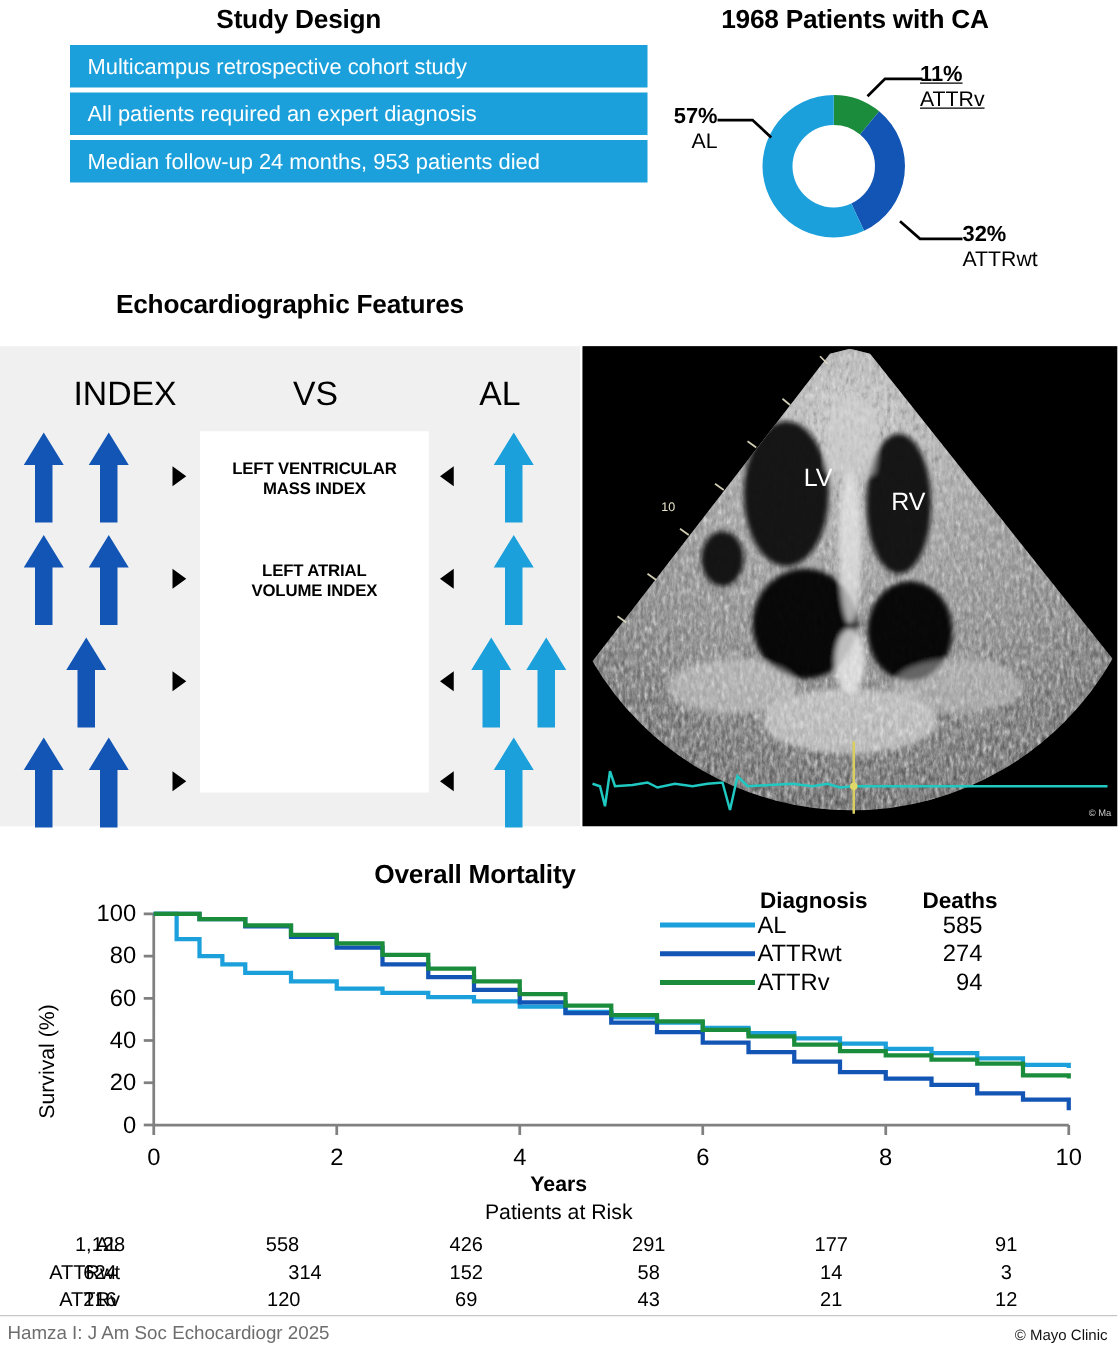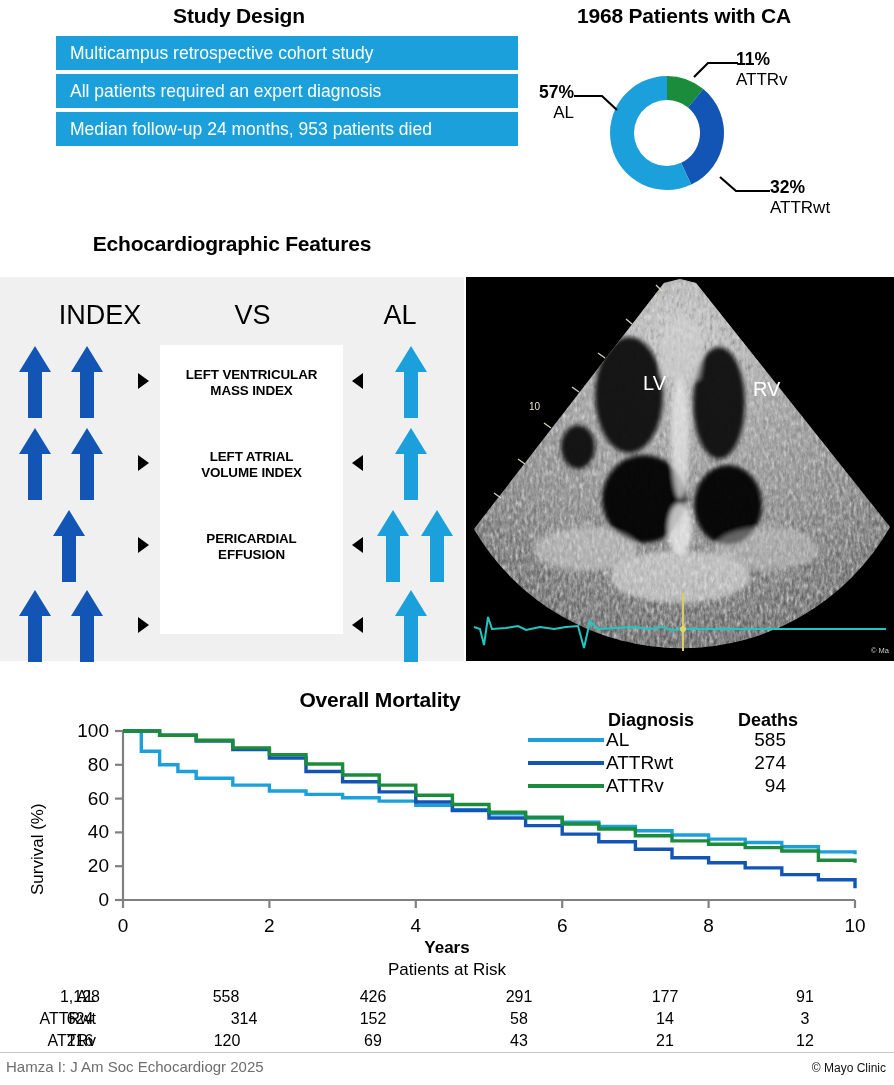--- a/index.html
+++ b/index.html
@@ -84,21 +84,21 @@
     <g id="donut-slices">
         <path d="M193,46 A57,57 0 0 1 229.33316741567532,59.080745161780015 L214.03499166170675,77.57306298839896 A33,33 0 0 0 193,70 Z" fill="#1B8C3C"></path>
         <path d="M229.33316741567532,59.080745161780015 A57,57 0 0 1 217.26941961920912,154.5751419905631 L207.05071662164738,132.85929273137864 A33,33 0 0 0 214.03499166170675,77.57306298839896 Z" fill="#1255B5"></path>
         <path d="M217.26941961920912,154.5751419905631 A57,57 0 1 1 193,46 L193,70 A33,33 0 1 0 207.05071662164738,132.85929273137864 Z" fill="#1BA0DB"></path>
       </g>
 
     <polyline points="220,47 234,33 264,33" fill="none" stroke="#000" stroke-width="2.2"></polyline>
     <polyline points="246,147 262,161 296,161" fill="none" stroke="#000" stroke-width="2.2"></polyline>
     <polyline points="143,80 128,66 100,66" fill="none" stroke="#000" stroke-width="2.2"></polyline>
   </svg>
-  <div class="abs callout-text" style="left:262px;top:20px;text-align:left;">
+  <div class="abs callout-text" style="left:262px;top:20px;text-align:left;text-decoration:underline;">
     <b>11%</b><br>
     <span>ATTRv</span>
   </div>
   <div class="abs callout-text" style="left:296px;top:148px;text-align:left;">
     <b>32%</b><br>
     <span>ATTRwt</span>
   </div>
   <div class="abs callout-text" style="left:10px;top:53px;width:90px;text-align:right;">
     <b>57%</b><br>
     <span>AL</span>
@@ -133,21 +133,20 @@
     <div class="tri tri-r" style="left: 138px; top: 178px;"></div>
     <div class="feat-label" style="left: 160px; top: 172px;"><span>LEFT ATRIAL</span><br><span>VOLUME INDEX</span></div>
     <div class="tri tri-l" style="left: 352px; top: 178px;"></div>
     <svg width="34" height="74" viewBox="0 0 34 74" style="position: absolute; left: 394px; top: 150px;">
       <path d="M17,1 L33,27 L24,27 L24,73 L10,73 L10,27 L1,27 Z" fill="#1BA0DB"></path>
     </svg>
     <svg width="34" height="74" viewBox="0 0 34 74" style="position: absolute; left: 52px; top: 232px;">
       <path d="M17,1 L33,27 L24,27 L24,73 L10,73 L10,27 L1,27 Z" fill="#1255B5"></path>
     </svg>
     <div class="tri tri-r" style="left: 138px; top: 260px;"></div>
-    <div class="feat-label" style="left: 160px; top: 254px;"><span>PERICARDIAL</span><br><span>EFFUSION</span></div>
     <div class="tri tri-l" style="left: 352px; top: 260px;"></div>
     <svg width="34" height="74" viewBox="0 0 34 74" style="position: absolute; left: 376px; top: 232px;">
       <path d="M17,1 L33,27 L24,27 L24,73 L10,73 L10,27 L1,27 Z" fill="#1BA0DB"></path>
     </svg>
     <svg width="34" height="74" viewBox="0 0 34 74" style="position: absolute; left: 420px; top: 232px;">
       <path d="M17,1 L33,27 L24,27 L24,73 L10,73 L10,27 L1,27 Z" fill="#1BA0DB"></path>
     </svg>
     <svg width="34" height="74" viewBox="0 0 34 74" style="position: absolute; left: 18px; top: 312px;">
       <path d="M17,1 L33,27 L24,27 L24,73 L10,73 L10,27 L1,27 Z" fill="#1255B5"></path>
     </svg>
@@ -211,21 +210,21 @@
       <line x1="78" y1="146" x2="85" y2="151"></line>
       <line x1="52" y1="182" x2="59" y2="187"></line>
       <line x1="28" y1="216" x2="35" y2="221"></line>
     </g>
 
     <polyline points="8,350 14,352 18,368 22,340 26,352 40,351 52,349 60,353 74,350 88,352 100,350 112,349 118,371 124,344 132,352 150,351 168,350 184,352 196,350 206,353 216,352 260,352 300,352 340,352 380,352 420,352" fill="none" stroke="#1fc8c0" stroke-width="2"></polyline>
     <line x1="217" y1="316" x2="217" y2="374" stroke="#d8cf60" stroke-width="2"></line>
     <circle cx="217" cy="352" r="3" fill="#e0d96a"></circle>
   </svg>
   <div class="echo-label" style="left:177px;top:95px;">LV</div>
-  <div class="echo-label" style="left:247px;top:101px;margin-left:40px;">RV</div>
+  <div class="echo-label" style="left:247px;top:114px;">RV</div>
   <div class="echo-depth" style="left:63px;top:124px;">10</div>
   <div class="echo-copy" style="left:405px;top:369px;">© Ma</div>
 </div>
 
 <div class="abs h-title" style="left:180px;top:688px;width:400px;">Overall Mortality</div>
 <div class="abs" id="chart-wrap">
   <svg width="894" height="260" viewBox="0 0 894 260">
     <g id="chart-axes">
         <line x1="123" y1="220" x2="855" y2="220" stroke="#808080" stroke-width="2.2"></line>
         <line x1="123" y1="220" x2="123" y2="51" stroke="#808080" stroke-width="2.2"></line>

